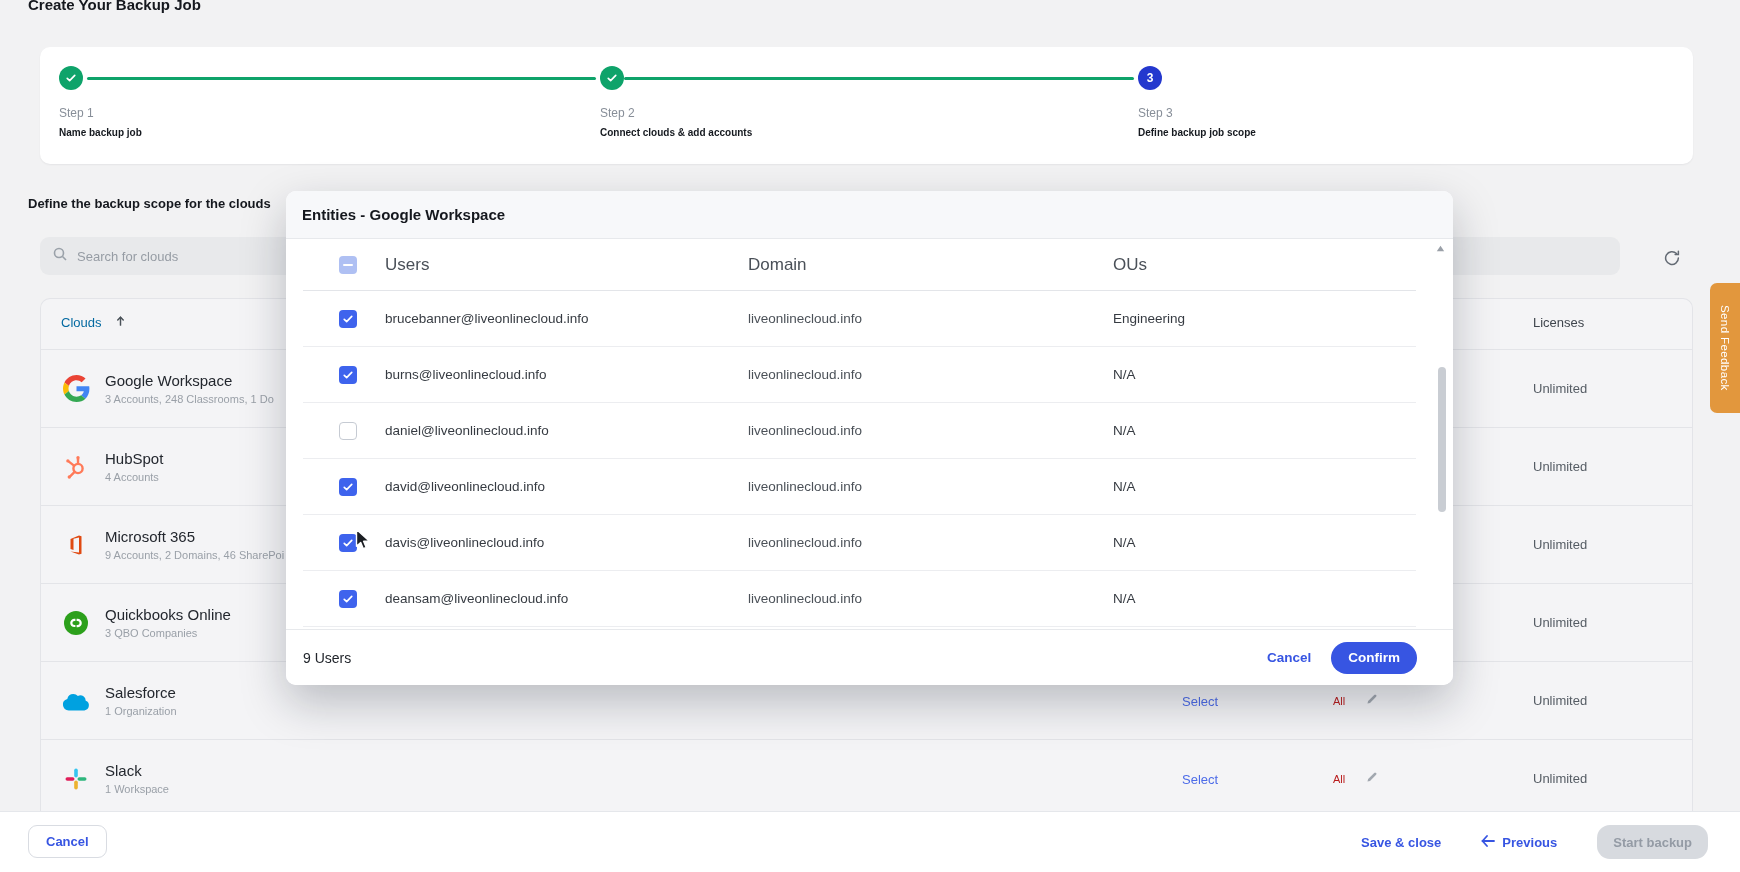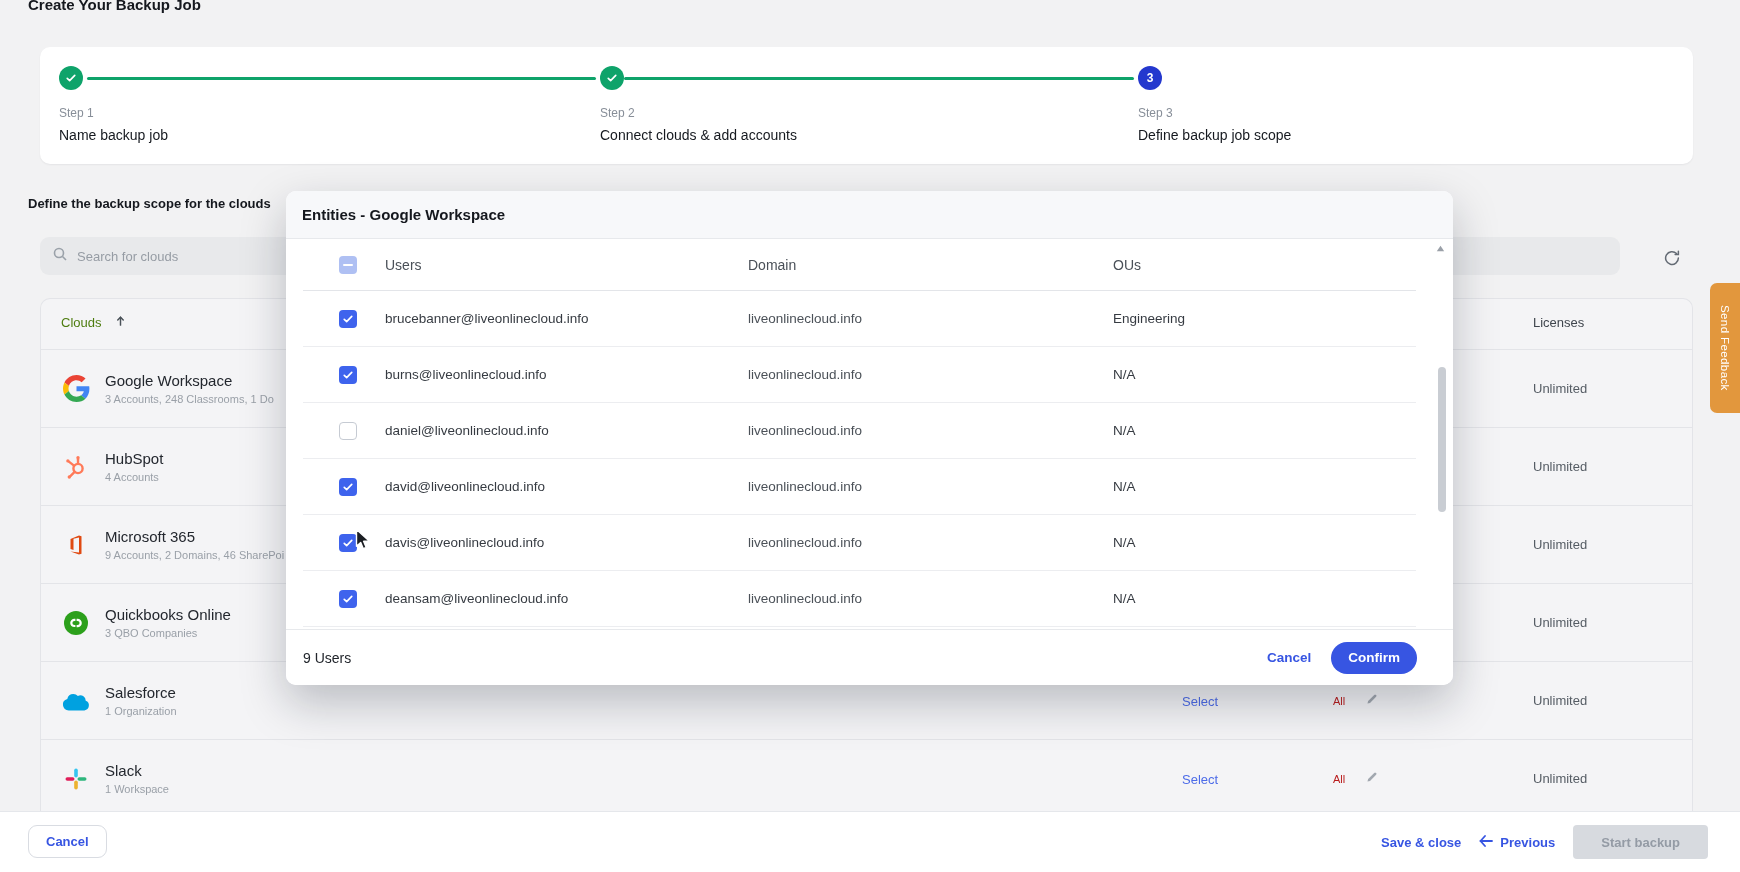--- a/index.html
+++ b/index.html
@@ -20,64 +20,64 @@
   }
   .page-title{position:absolute;left:28px;top:-4px;font-size:15px;font-weight:700;color:#15181E;}
 
   
   .stepper-card{position:absolute;left:40px;top:47px;width:1653px;height:117px;background:#fff;border-radius:10px;box-shadow:0 1px 2px rgba(16,24,40,.06);}
   .step-line{position:absolute;top:30px;height:3px;background:var(--success-green);border-radius:2px;}
   .step-circle{position:absolute;top:19px;width:24px;height:24px;border-radius:50%;display:flex;align-items:center;justify-content:center;}
   .step-circle.done{background:var(--success-green);}
   .step-circle.current{background:var(--step-current-blue);color:#fff;font-size:12px;font-weight:700;}
   .step-label{position:absolute;top:59px;font-size:12px;color:#878E98;}
-  .step-title{position:absolute;top:80px;font-size:14px;font-weight:400;color:#15191F;}
+  .step-title{position:absolute;top:80px;font-size:10px;font-weight:700;color:#15191F;}
 
   
   .scope-heading{position:absolute;left:28px;top:196px;font-size:13px;font-weight:700;color:#15181E;}
 
   
   .search-row{position:absolute;left:40px;top:237px;width:1653px;height:40px;}
   .search-input{position:absolute;left:0;top:0;width:1580px;height:38px;background:#E8E9EB;border-radius:9px;display:flex;align-items:center;padding:0 12px;gap:9px;}
   .search-input input{flex:1;background:transparent;border:none;outline:none;font-size:13px;font-family:"Liberation Sans",sans-serif;color:#30343A;}
   .search-input input::placeholder{color:#969CA4;}
   .refresh-btn{position:absolute;right:8px;top:8px;width:26px;height:26px;background:transparent;border:none;cursor:pointer;display:flex;align-items:center;justify-content:center;}
 
   
   .clouds-card{position:absolute;left:40px;top:298px;width:1653px;height:574px;background:#F4F4F6;border:1px solid #E3E4E8;border-bottom:none;border-radius:10px 10px 0 0;overflow:hidden;}
   .clouds-header{position:relative;height:50px;}
-  .clouds-header .col-clouds{position:absolute;left:20px;top:16px;font-size:13px;color:#4d7c0f;display:flex;align-items:center;gap:14px;}
+  .clouds-header .col-clouds{position:absolute;left:20px;top:16px;font-size:13px;color:#0369a1;display:flex;align-items:center;gap:14px;}
   .clouds-header .col-licenses{position:absolute;left:1492px;top:16px;font-size:13px;color:#3F454D;}
   .cloud-row{display:grid;grid-template-columns:1121px 151px 200px 1fr;align-items:center;height:78px;padding-left:20px;border-top:1px solid #E3E4E8;}
   .cloud-cell-name{display:flex;align-items:center;gap:14px;}
   .cloud-icon{width:30px;height:30px;display:flex;align-items:center;justify-content:center;flex:none;}
   .cloud-name{font-size:15px;font-weight:500;color:#23272E;}
   .cloud-sub{font-size:11px;color:#9AA0A8;margin-top:4px;white-space:nowrap;overflow:hidden;}
   .select-link{font-size:13px;color:var(--link-blue);cursor:pointer;text-decoration:none;}
   .cloud-scope{display:flex;align-items:center;gap:20px;font-size:11px;color:#b91c1c;}
   .cloud-lic{font-size:13px;color:#555C64;}
 
   
   .bottom-bar{position:absolute;left:0;top:812px;width:1740px;height:60px;background:#fff;box-shadow:0 -1px 0 #E5E7EB;z-index:5;}
   .bb-cancel{position:absolute;left:28px;top:13px;height:33px;padding:0 17px;background:#fff;border:1px solid #D9DCE2;border-radius:9px;color:var(--primary);font-size:13px;font-weight:700;font-family:"Liberation Sans",sans-serif;cursor:pointer;}
-  .bb-right{position:absolute;right:32px;top:13px;height:34px;display:flex;align-items:center;gap:18px;}
+  .bb-right{position:absolute;right:32px;top:13px;height:34px;display:flex;align-items:center;gap:40px;}
   .bb-link{color:var(--primary);font-size:13px;font-weight:700;cursor:pointer;background:none;border:none;font-family:"Liberation Sans",sans-serif;display:flex;align-items:center;gap:7px;}
-  .bb-start{height:34px;padding:0 28px;background:#D7DADF;border:none;border-radius:4px;color:#949BA5;font-size:13px;font-weight:700;font-family:"Liberation Sans",sans-serif;}
+  .bb-start{height:34px;padding:0 16px;background:#D7DADF;border:none;border-radius:13px;color:#949BA5;font-size:13px;font-weight:700;font-family:"Liberation Sans",sans-serif;}
 
   
   .feedback-tab{position:absolute;right:0;top:283px;width:30px;height:130px;background:var(--feedback-orange);border-radius:7px 0 0 7px;color:#fff;font-size:11.5px;letter-spacing:.4px;writing-mode:vertical-rl;display:flex;align-items:center;justify-content:center;z-index:6;cursor:pointer;}
 
   
   .modal{position:absolute;left:286px;top:191px;width:1167px;height:494px;background:#fff;border-radius:10px;box-shadow:0 18px 45px rgba(16,24,40,.25);z-index:10;}
   .modal-header{height:48px;background:#F7F8FA;border-bottom:1px solid #E7E9EC;border-radius:10px 10px 0 0;display:flex;align-items:center;padding-left:16px;}
   .modal-title{font-size:15px;font-weight:700;color:#15181E;}
   .modal-body{position:absolute;top:48px;bottom:56px;left:0;right:0;}
   .m-table{position:absolute;left:17px;right:37px;top:0;}
   .m-head,.m-row{display:grid;grid-template-columns:46px 363px 365px 1fr;align-items:center;padding-left:36px;}
-  .m-head{height:52px;border-bottom:1px solid #E3E5E9;font-size:14px;color:#4A5058;}
+  .m-head{height:52px;border-bottom:1px solid #E3E5E9;font-size:17px;color:#4A5058;}
   .m-row{height:56px;border-bottom:1px solid #ECEDF0;font-size:13.5px;}
   .m-user{color:#363B42;}
   .m-domain{color:#4B5158;}
   .m-ou{color:#363B42;}
   .cb{width:18px;height:18px;border-radius:4px;display:flex;align-items:center;justify-content:center;cursor:pointer;flex:none;}
   .cb-on{background:var(--checkbox-blue);}
   .cb-off{background:#fff;border:1.5px solid #C6CBD3;}
   .cb-ind{background:#AFC0F3;}
   .cb-ind .dash{width:10px;height:2px;background:#fff;border-radius:1px;}
   .m-scroll-arrow{position:absolute;right:8px;top:4px;width:10px;height:10px;display:flex;align-items:center;justify-content:center;cursor:pointer;}

